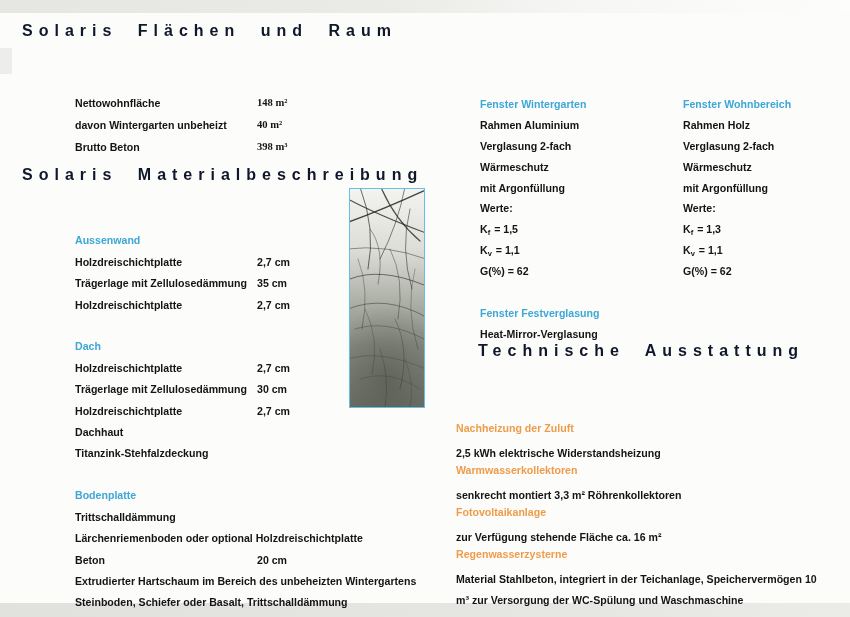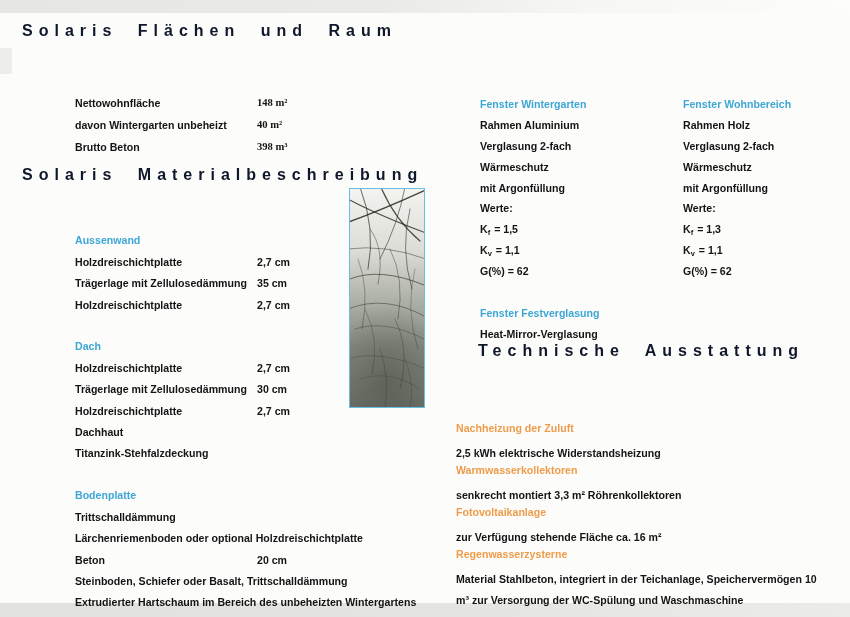--- a/index.html
+++ b/index.html
@@ -130,25 +130,25 @@
     </div>
     <div class="mrow">
       <span>Lärchenriemenboden oder optional Holzdreischichtplatte</span>
       <span class="val"></span>
     </div>
     <div class="mrow">
       <span>Beton</span>
       <span class="val">20 cm</span>
     </div>
     <div class="mrow">
+      <span>Extrudierter Hartschaum im Bereich des unbeheizten Wintergartens</span>
+      <span class="val"></span>
+    </div>
+    <div class="mrow">
       <span>Steinboden, Schiefer oder Basalt, Trittschalldämmung</span>
-      <span class="val"></span>
-    </div>
-    <div class="mrow">
-      <span>Extrudierter Hartschaum im Bereich des unbeheizten Wintergartens</span>
       <span class="val"></span>
     </div>
     <div class="mrow">
       <span>Beton</span>
       <span class="val">20 cm</span>
     </div>
     <div class="mrow">
       <span>Extrudierter Hartschaum</span>
       <span class="val"></span>
     </div>

